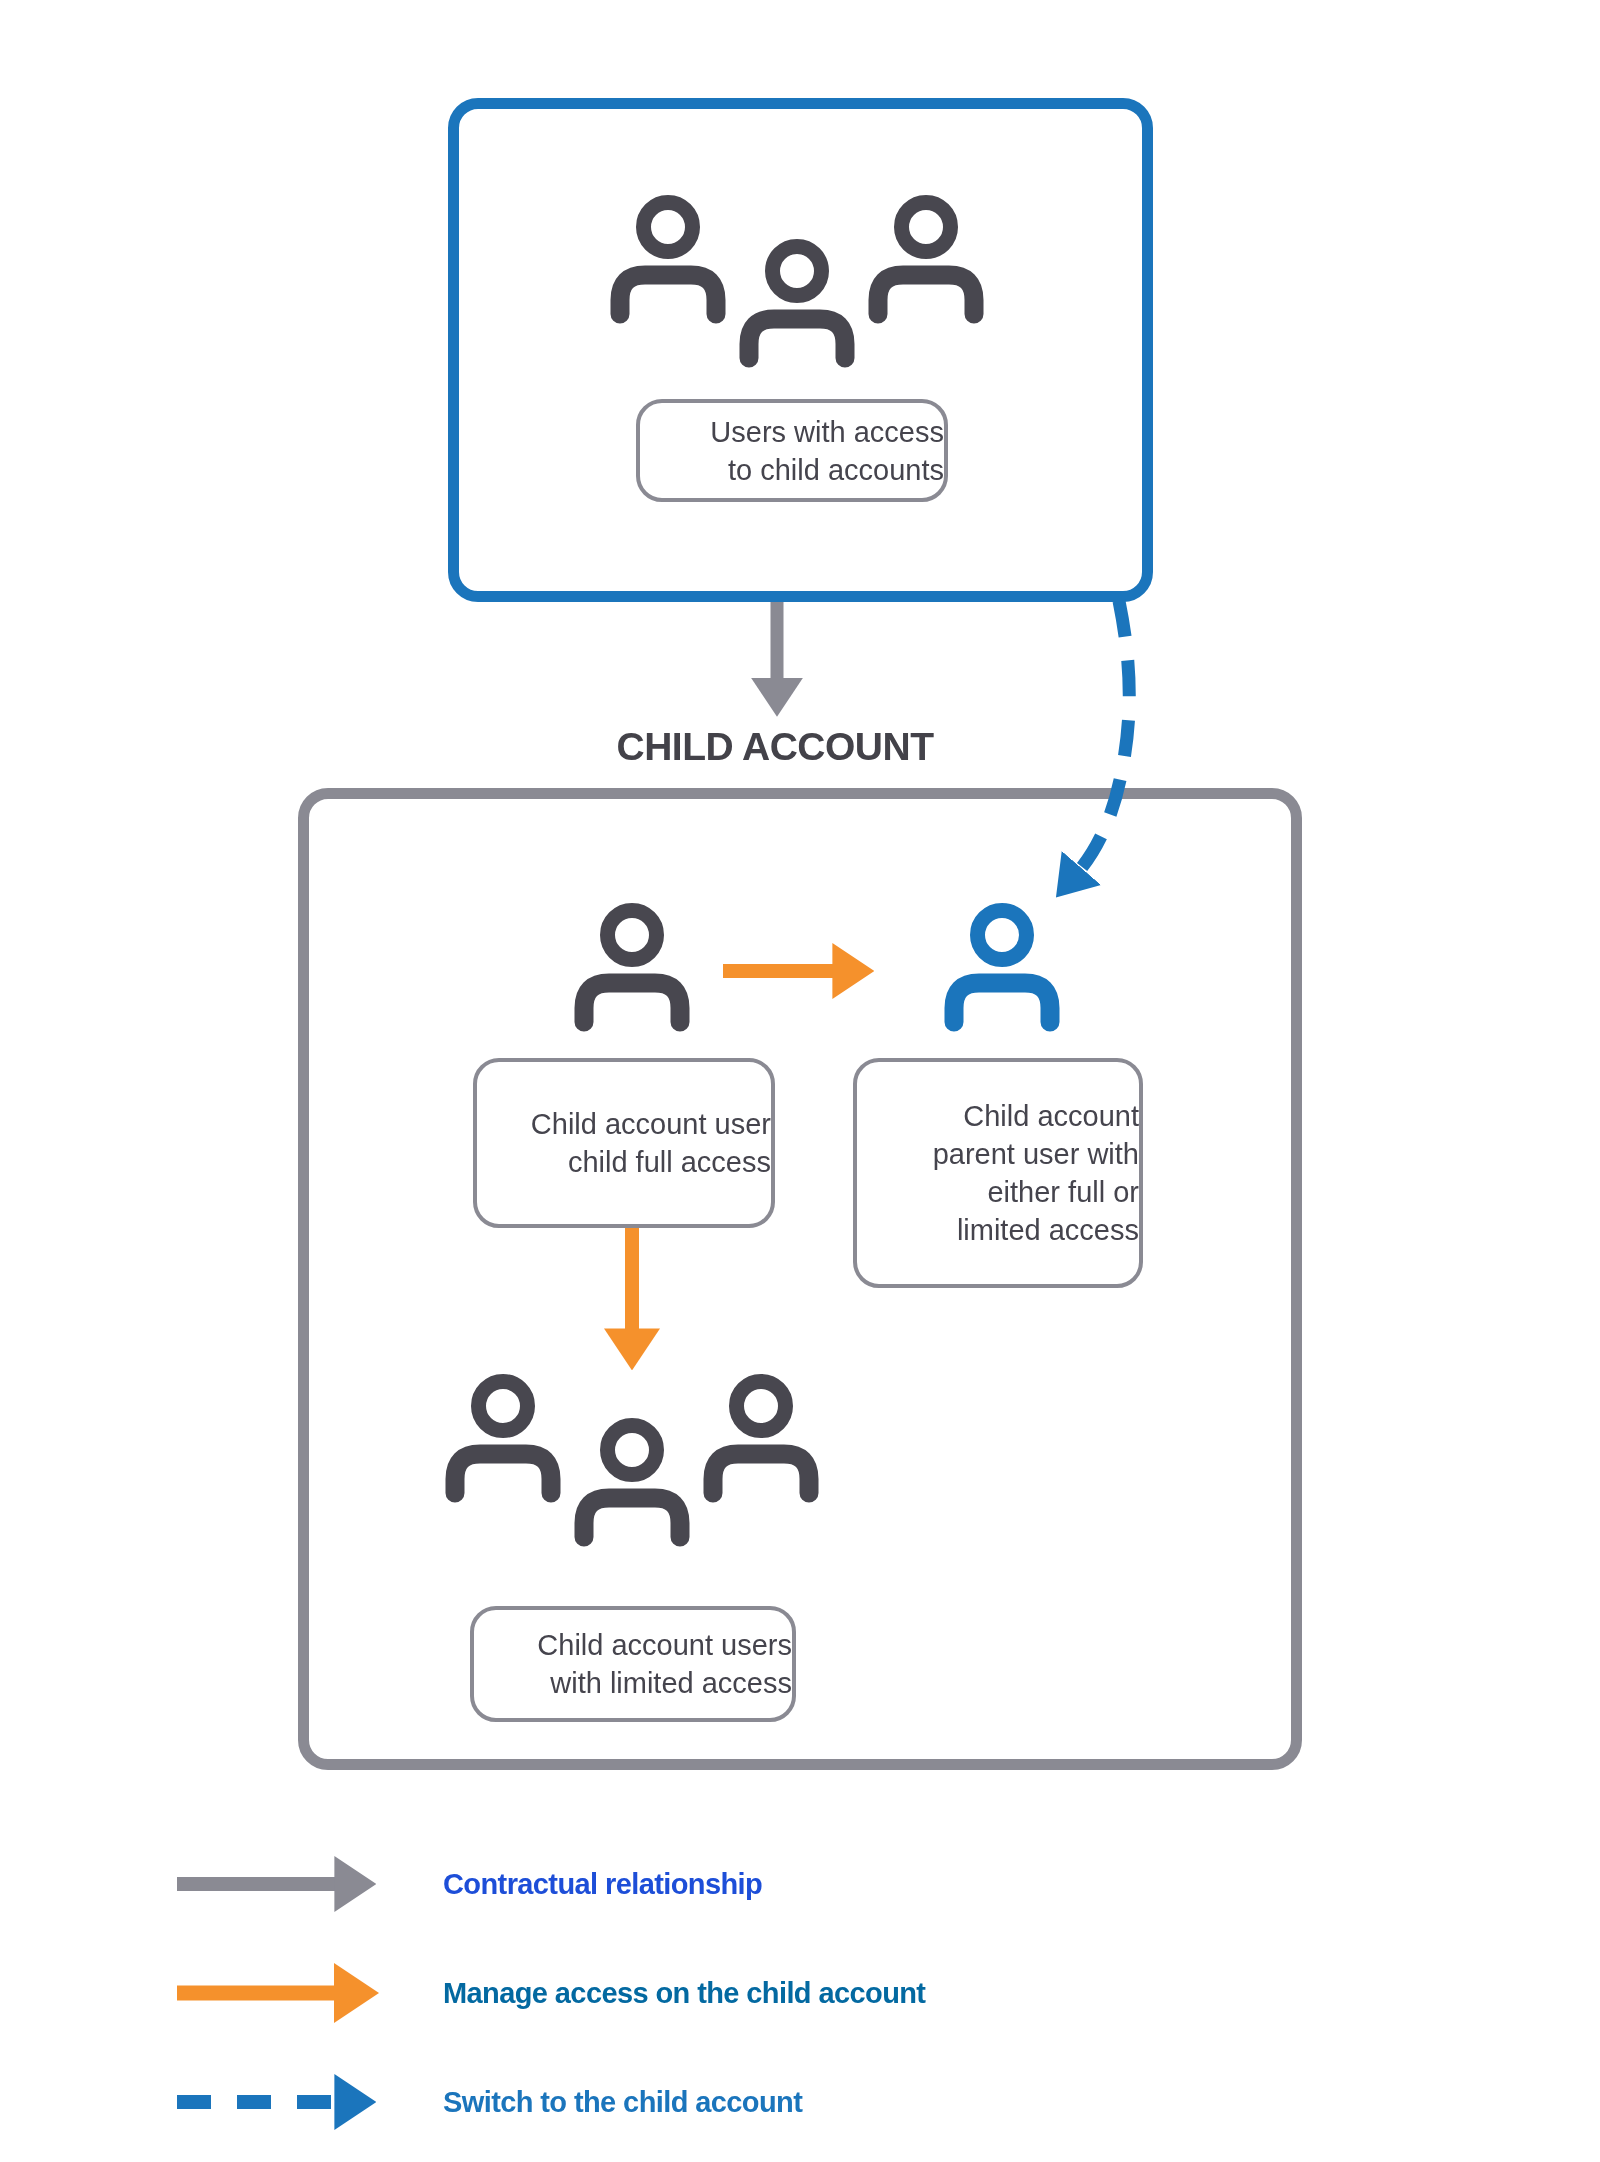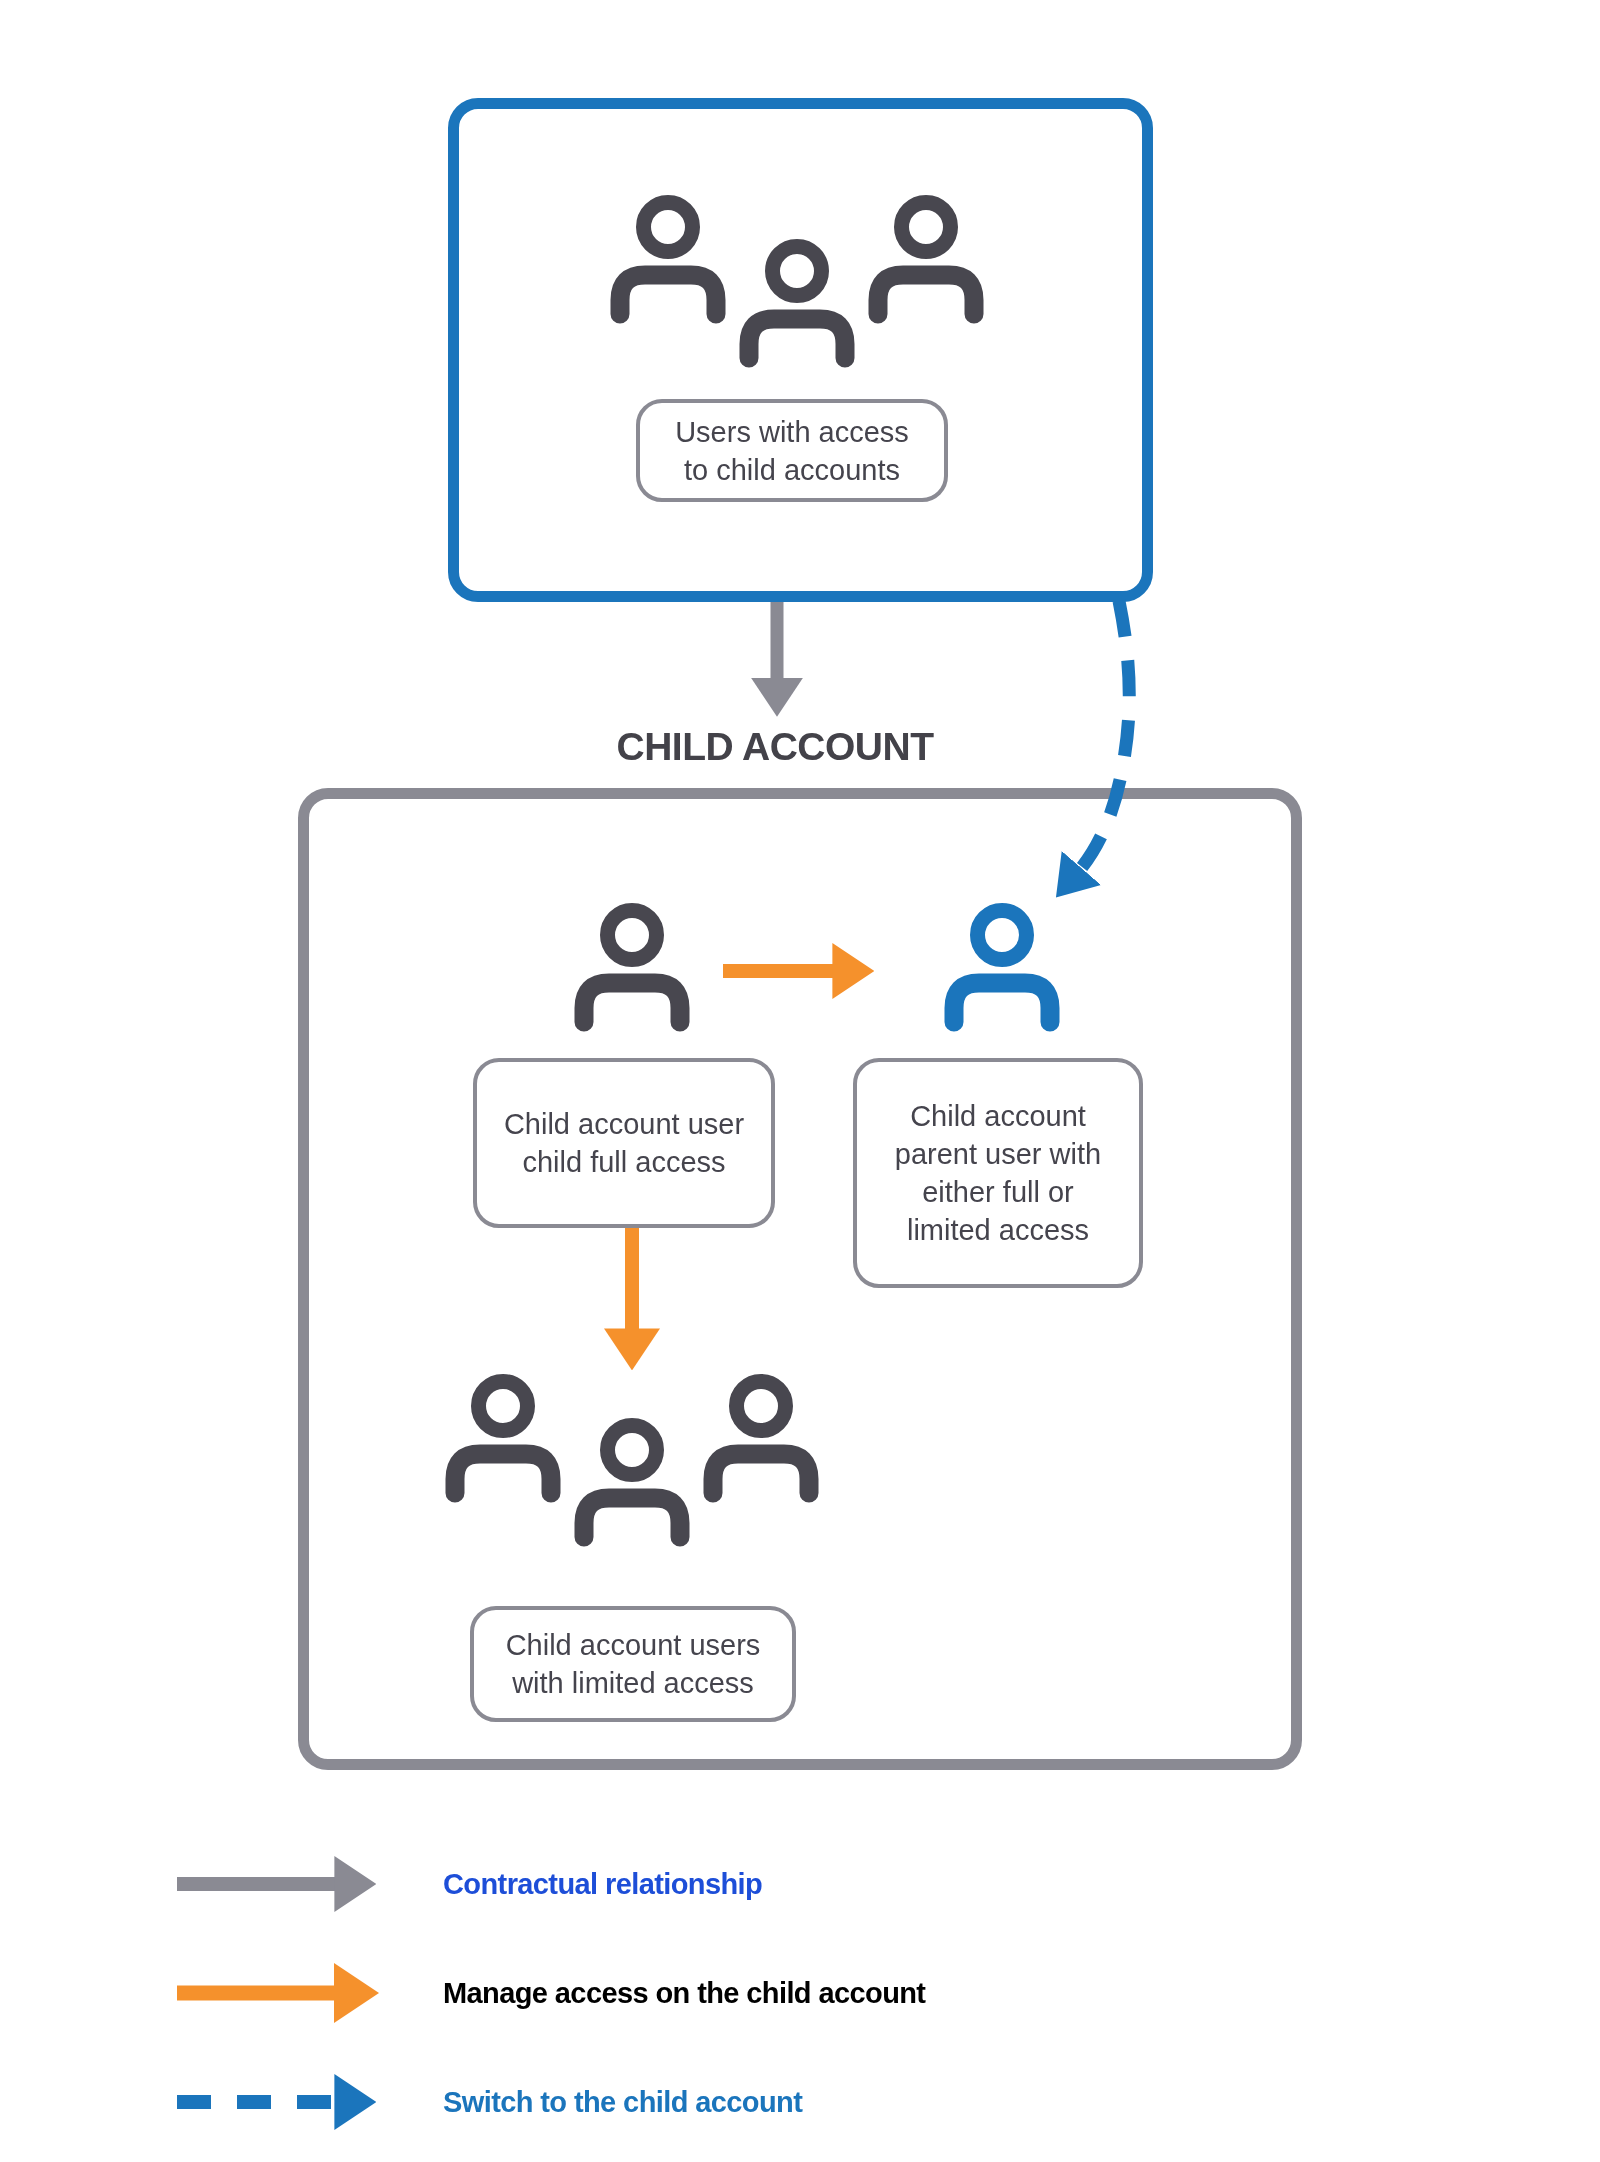--- a/index.html
+++ b/index.html
@@ -10,31 +10,31 @@
   .abs{position:absolute;box-sizing:border-box;}
   .section-title{
     font-size:39px;font-weight:700;color:#434249;letter-spacing:-0.5px;
     transform:translateX(-50%);white-space:nowrap;
   }
   .outline-box{border-radius:30px;background:#ffffff;}
   .outline-box.parent{border:11px solid #1B75BC;}
   .outline-box.child{border:11px solid #8A8A93;}
   .label-box{
     border:4px solid #8A8A93;border-radius:26px;background:#ffffff;
-    display:flex;flex-direction:column;align-items:center;justify-content:center;
+    display:flex;flex-direction:column;align-items:flex-end;justify-content:center;
     font-size:29px;line-height:38px;color:#45444D;text-align:center;
   }
   .label-box span{display:block;white-space:nowrap;}
   svg.overlay{position:absolute;left:0;top:0;pointer-events:none;}
   .legend-label{
     font-size:29px;font-weight:700;letter-spacing:-0.6px;white-space:nowrap;
     transform:translateY(-50%);
   }
   .legend-gray{color:#1d4ed8;}
-  .legend-orange{color:#000000;text-align:right;}
+  .legend-orange{color:#0369a1;text-align:right;}
   .legend-blue{color:#1B75BC;}
 </style>
 </head>
 <body>
 
 <div id="stage">
 
   <div class="abs outline-box parent" style="left:448px;top:98px;width:705px;height:504px;"></div>
   <div class="abs outline-box child" style="left:298px;top:788px;width:1004px;height:982px;"></div>
 

